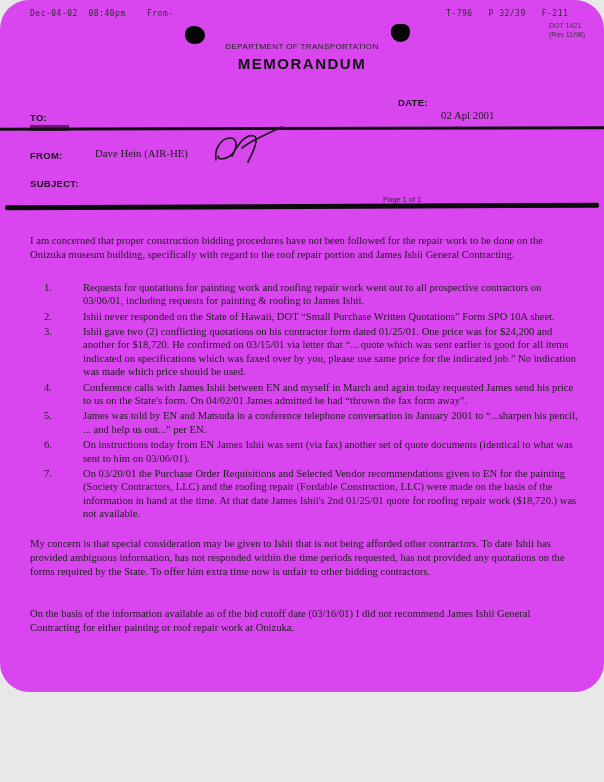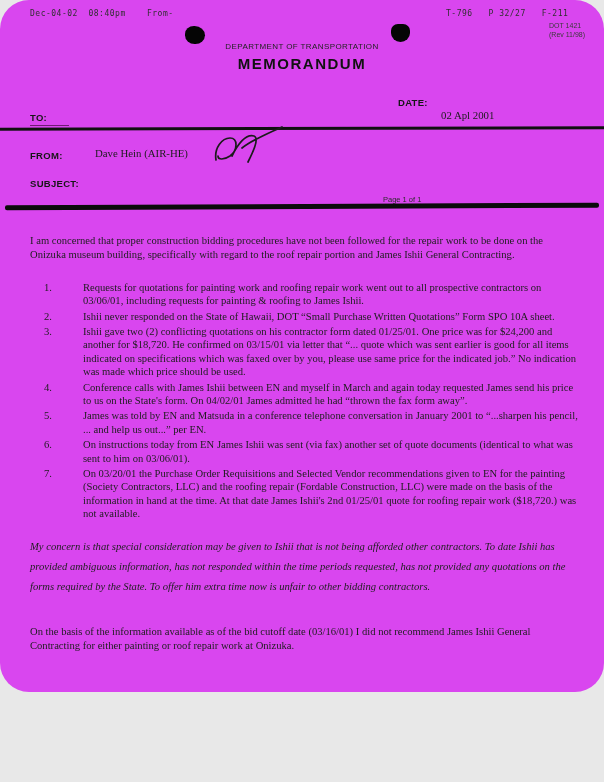--- a/index.html
+++ b/index.html
@@ -32,21 +32,21 @@
   
   .agency {
     position:absolute; left:0; top:42px; width:604px; text-align:center;
     font-family:"Liberation Sans", sans-serif;
   }
   .agency-line { font-size:8px; letter-spacing:0.4px; color:#222; line-height:10px; }
   .memo-title { margin-top:3px; font-size:15px; font-weight:bold; letter-spacing:1.5px; color:#111; }
   
   .lbl { font-family:"Liberation Sans", sans-serif; font-weight:bold; font-size:9.5px; color:#161616; letter-spacing:0.3px; }
   .val { font-size:10.8px; color:#1c1c1c; }
-  .to-label   { position:absolute; left:30px;  top:112px; border-bottom:1px solid #701a75; padding:0 22px 2px 0; }
+  .to-label   { position:absolute; left:30px;  top:112px; border-bottom:6px solid #701a75; padding:0 22px 2px 0; }
   .to-value   { position:absolute; left:95px;  top:110px; border-bottom:1px solid #1c1c1c; padding:0 95px 2px 0; }
   .date-label { position:absolute; left:398px; top:97px; }
   .date-value { position:absolute; left:441px; top:109px; }
   .thin-rule  { position:absolute; left:0; top:127px; width:604px; height:3px; background:#101010; transform:rotate(-0.12deg); }
   .from-label { position:absolute; left:30px; top:150px; }
   .from-value { position:absolute; left:95px; top:147px; }
   .sig        { position:absolute; left:212px; top:126px; }
   .subj-label { position:absolute; left:30px; top:178px; }
   .subj-lines { position:absolute; left:95px; top:175px; line-height:13.5px; }
   .page-ind   { position:absolute; left:383px; top:195px; font-family:"Liberation Sans", sans-serif; font-size:7.5px; color:#2c2c2c; }
@@ -55,30 +55,30 @@
   .body {
     position:absolute; left:30px; top:234px; width:548px;
     font-size:10.6px; line-height:13.8px; color:#1d1d1d;
     text-align:left;
   }
   .para { margin-bottom:0; }
   .list { margin-top:19px; margin-bottom:17px; }
   .list-item { display:flex; line-height:13.2px; margin-bottom:2.5px; }
   .list-item .num { width:14px; flex:0 0 14px; margin-left:14px; }
   .list-item .txt { flex:1; margin-left:25px; }
-  .para2 { margin-top:12px; line-height:20px;font-style:italic; }
+  .para2 { margin-top:12px; line-height:14px; }
   .para3 { margin-top:28px; line-height:14px; }
 </style>
 </head>
 <body>
 
 <div class="page">
 
   <div class="fax-left">Dec-04-02  08:40pm    From-</div>
-  <div class="fax-right">T-796   P 32/27   F-211</div>
+  <div class="fax-right">T-796   P 32/39   F-211</div>
   <div class="form-id">
     <div>DOT 1421</div>
     <div>(Rev 11/98)</div>
   </div>
 
   <div class="blob blob1"></div>
   <div class="blob blob2"></div>
 
   <div class="agency">
     <div class="agency-line">DEPARTMENT OF TRANSPORTATION</div>

